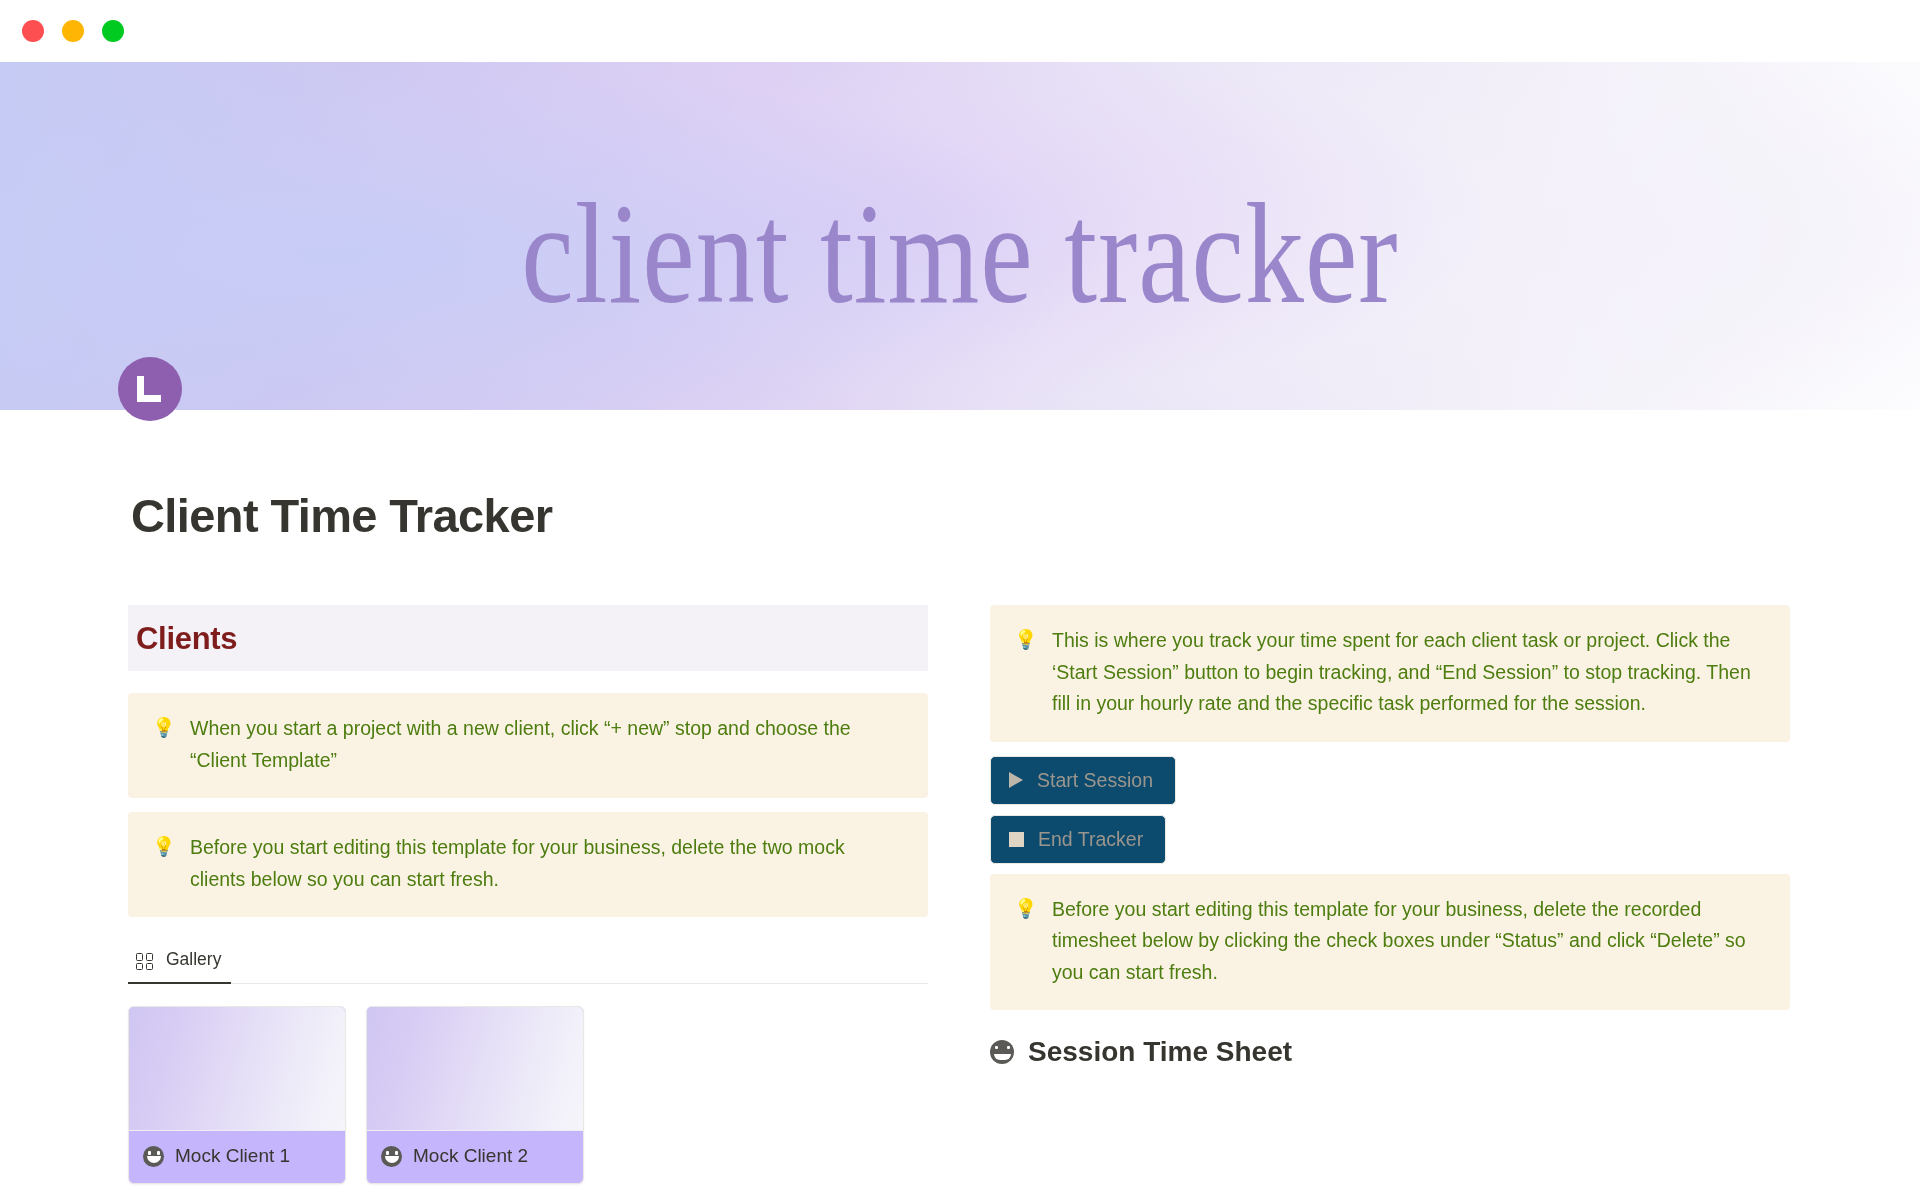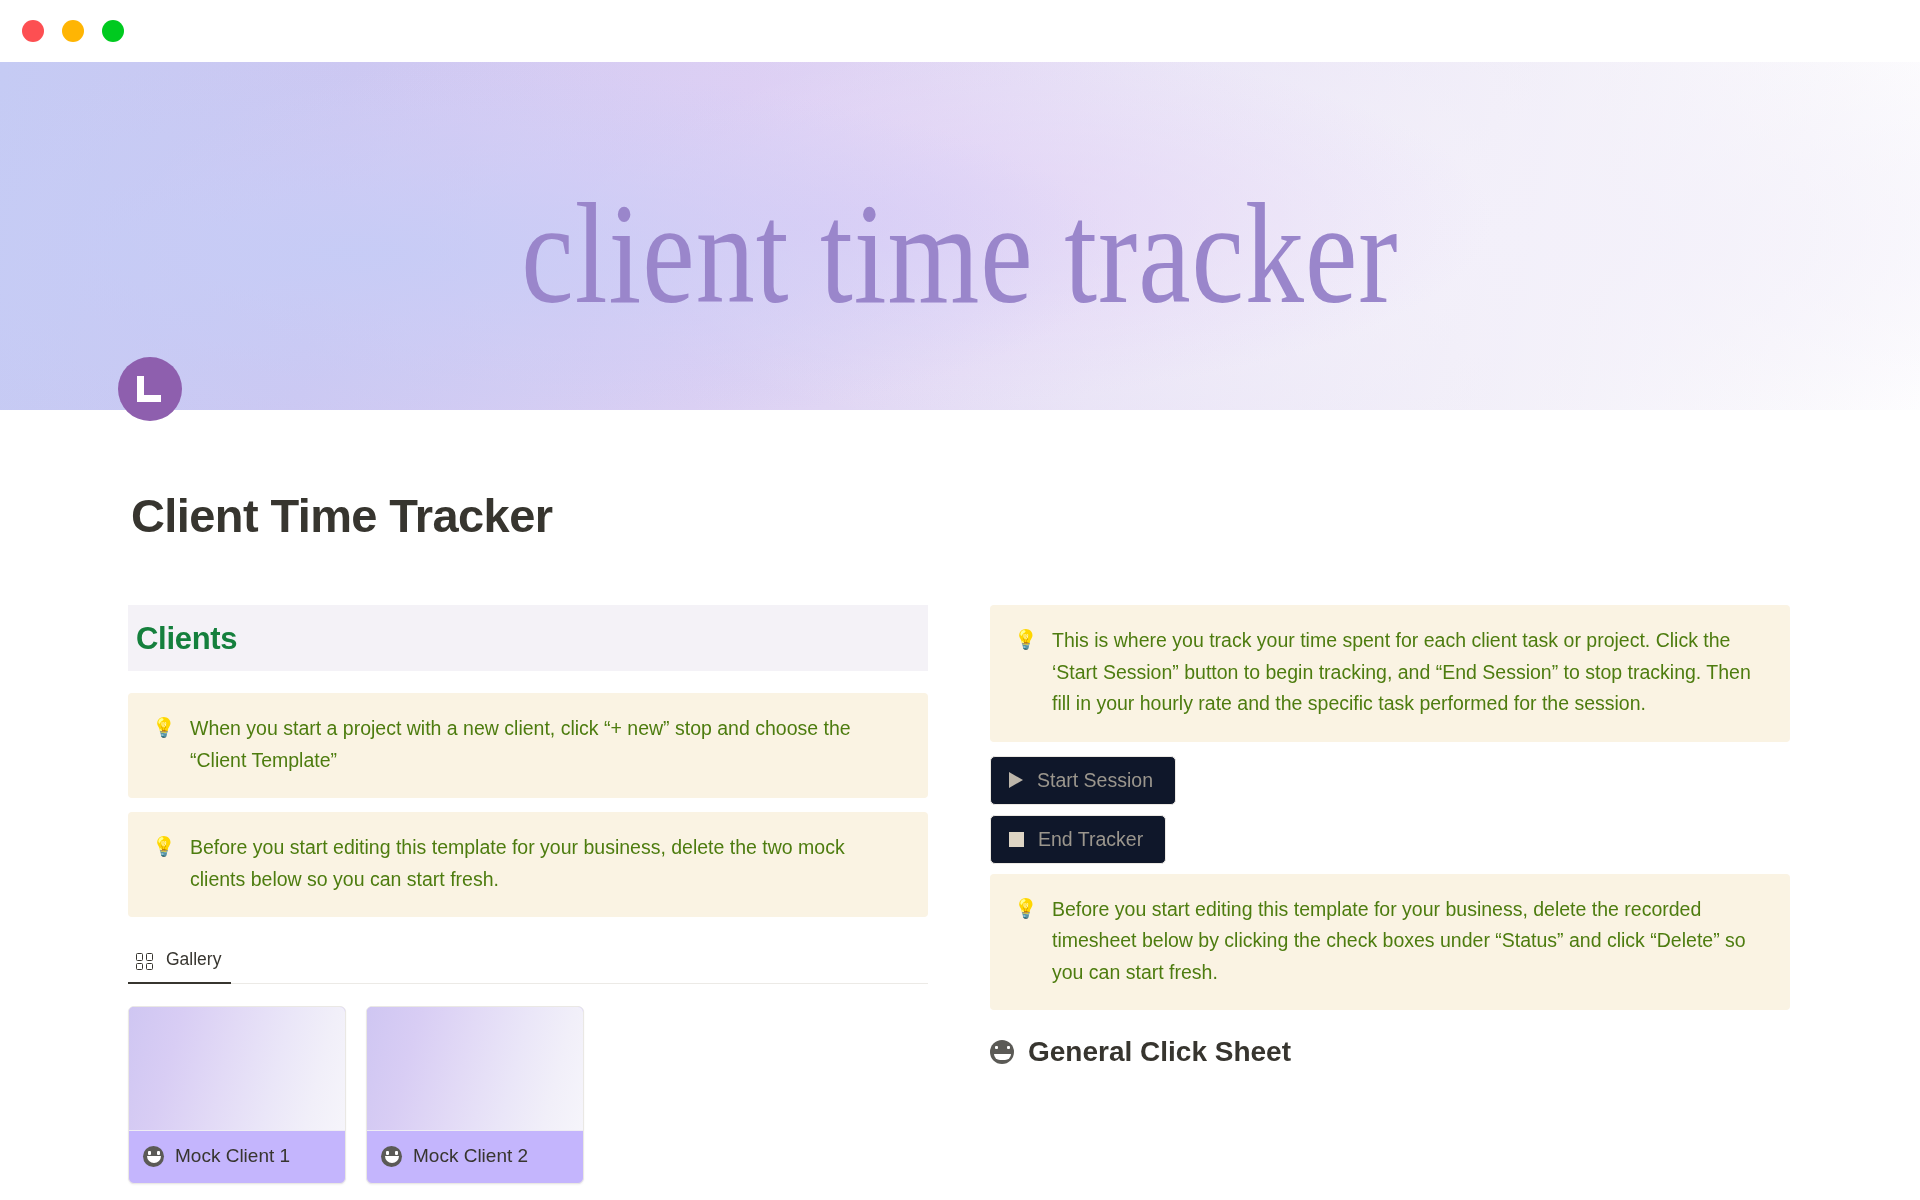--- a/index.html
+++ b/index.html
@@ -94,21 +94,21 @@
 
   
   .h2-block {
     background: #f4f2f7;
     padding: 16px 0 14px 8px;
     margin-bottom: 22px;
   }
   .h2-block h2 {
     font-size: 31px;
     font-weight: 700;
-    color: #15803d;
+    color: #7f1d1d;
     letter-spacing: -0.3px;
   }
 
   
   .callout {
     background: #faf3e3;
     border-radius: 4px;
     padding: 20px 24px 22px 24px;
     margin-bottom: 14px;
     display: flex;
@@ -191,21 +191,21 @@
   .face .eye.l { left: 4.5px; } .face .eye.r { right: 4.5px; }
   .face .mouth { position: absolute; bottom: 4px; left: 3.5px; right: 3.5px;
     height: 6.5px; background: #fff; border-radius: 0 0 7px 7px; }
 
   
   .btnrow { margin-top: 6px; }
   .sbtn {
     display: inline-flex; align-items: center; gap: 14px;
     border: 1px solid #ece9e4;
     border-radius: 5px;
-    background: #0f172a;
+    background: #0c4a6e;
     padding: 12px 22px 12px 18px;
     margin-bottom: 10px;
     font-size: 19.5px;
     color: #9b968d;
     cursor: pointer;
   }
   .sbtn .glyph-play {
     width: 0; height: 0;
     border-left: 14px solid #bdb6aa;
     border-top: 8.5px solid transparent;
@@ -331,19 +331,19 @@
         <p>Before you start editing this template for your business, delete the recorded timesheet below by clicking the check boxes under “Status” and click “Delete” so you can start fresh.</p>
       </div>
 
 
       <div class="dbtitle">
         <span class="face">
           <span class="eye l"></span>
             <span class="eye r"></span>
             <span class="mouth"></span>
         </span>
-        <span>General Click Sheet</span>
+        <span>Session Time Sheet</span>
       </div>
 
     </div>
 
   </div>
 </div>
 
 </body></html>

